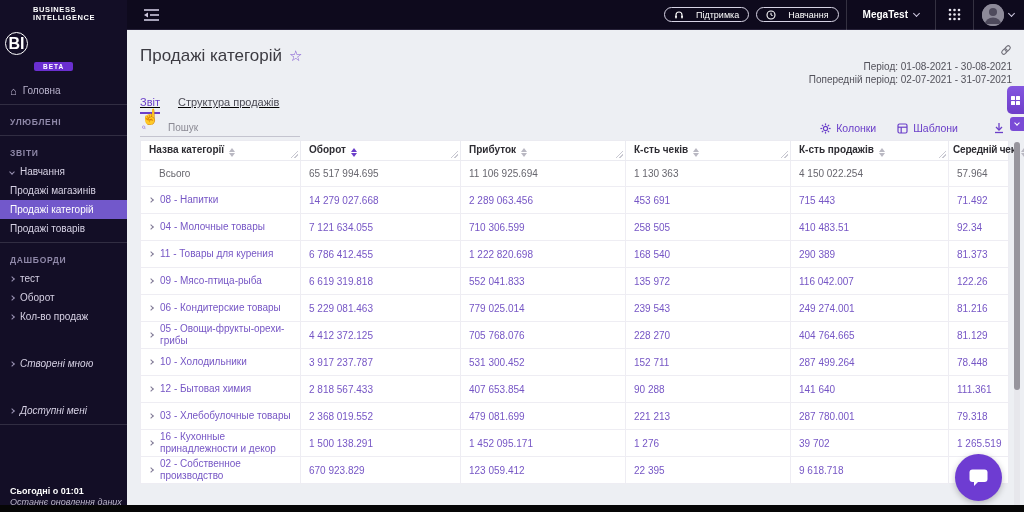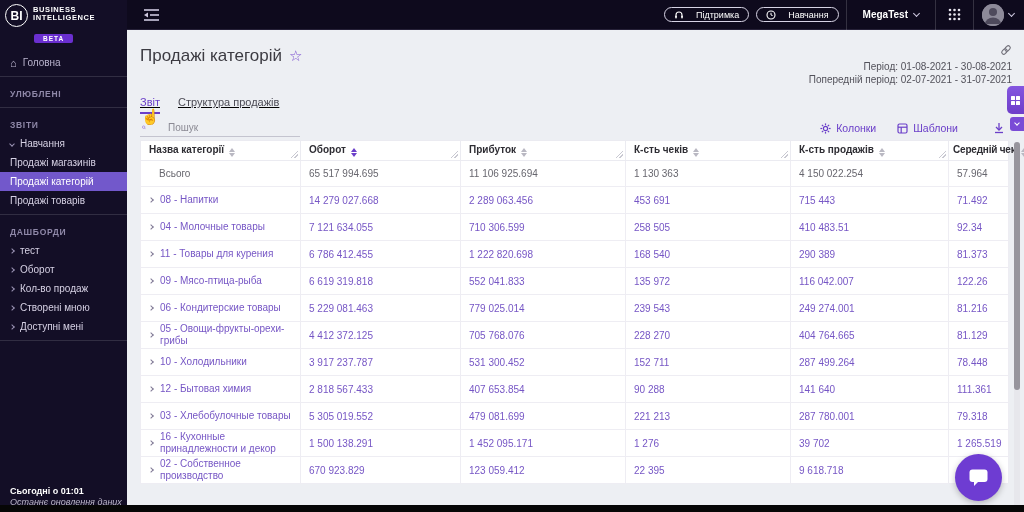--- a/index.html
+++ b/index.html
@@ -19,32 +19,32 @@
   .apps-btn{padding:0 12px;cursor:pointer;display:flex;align-items:center;}
   .avatar-wrap{display:flex;align-items:center;gap:5px;padding:0 10px 0 8px;cursor:pointer;}
   .avatar{width:22px;height:22px;border-radius:50%;overflow:hidden;background:#8d8a99;}
   .chev{display:inline-block;width:5px;height:5px;border-right:1.4px solid #cfc9e0;border-bottom:1.4px solid #cfc9e0;}
   .chev.down{transform:rotate(45deg);margin-top:-3px;}
 
   
   .sidebar{position:absolute;left:0;top:0;width:127px;height:512px;background:#130e26;z-index:20;color:#d6d1e4;}
   .logo-row{display:flex;align-items:flex-start;padding:4px 0 0 5px;}
   .logo-circle{width:23px;height:23px;border:1.5px solid #fff;border-radius:50%;color:#fff;
-    font-size:12px;font-weight:bold;display:flex;align-items:center;justify-content:center;flex:0 0 auto;}
+    font-size:16px;font-weight:bold;display:flex;align-items:center;justify-content:center;flex:0 0 auto;margin-top:28px;}
   .logo-text{margin-left:5px;color:#fff;font-size:7.5px;font-weight:bold;letter-spacing:.6px;line-height:8px;padding-top:2px;}
   .beta-badge{display:inline-block;margin:1px 0 0 34px;background:#6a2fd0;color:#fff;font-size:6.5px;
     font-weight:bold;letter-spacing:1px;padding:1px 9px;border-radius:2px;}
   .side-item{display:flex;align-items:center;gap:6px;font-size:10px;height:19px;padding-left:10px;cursor:pointer;white-space:nowrap;}
   .side-item .s-chev{display:inline-block;width:4px;height:4px;border-right:1.2px solid #9b93b4;border-bottom:1.2px solid #9b93b4;}
   .s-chev.right{transform:rotate(-45deg);}
   .s-chev.down{transform:rotate(45deg);}
   .side-header{font-size:8.5px;font-weight:bold;letter-spacing:.7px;color:#8f88a8;padding:8px 10px 4px 10px;}
   .side-divider{height:1px;background:rgba(255,255,255,0.13);margin:4px 0;}
   .side-item.selected{background:#7258cb;color:#fff;}
-  .side-item.italic{}
+  .side-item.italic{font-style:italic;margin-top:28px;}
   .home-icon{color:#b9b3cc;font-size:11px;line-height:10px;}
   .side-bottom{position:absolute;left:10px;bottom:4px;line-height:11px;}
   .side-bottom .t1{font-size:9px;font-weight:bold;color:#fff;}
   .side-bottom .t2{font-size:9px;font-style:italic;color:#b9b4c6;}
 
   
   .main{position:absolute;left:127px;top:30px;width:897px;height:482px;overflow:hidden;}
   .page-title-row{position:absolute;left:13px;top:16px;display:flex;align-items:center;gap:7px;}
   .page-title{font-size:17px;color:#3c3b42;}
   .fav-star{color:#7b4fd0;font-size:15px;cursor:pointer;}
@@ -479,21 +479,21 @@
           <td>141 640</td>
           <td>111.361</td>
         </tr>
         <tr>
           <td>
             <div class="cat-cell">
               <span class="row-chev"></span>
               <span class="cat-name">03 - Хлебобулочные товары</span>
             </div>
           </td>
-          <td>5 305 019.552</td>
+          <td>2 368 019.552</td>
           <td>479 081.699</td>
           <td>221 213</td>
           <td>287 780.001</td>
           <td>79.318</td>
         </tr>
         <tr>
           <td>
             <div class="cat-cell">
               <span class="row-chev"></span>
               <span class="cat-name">16 - Кухонные принадлежности и декор</span>

